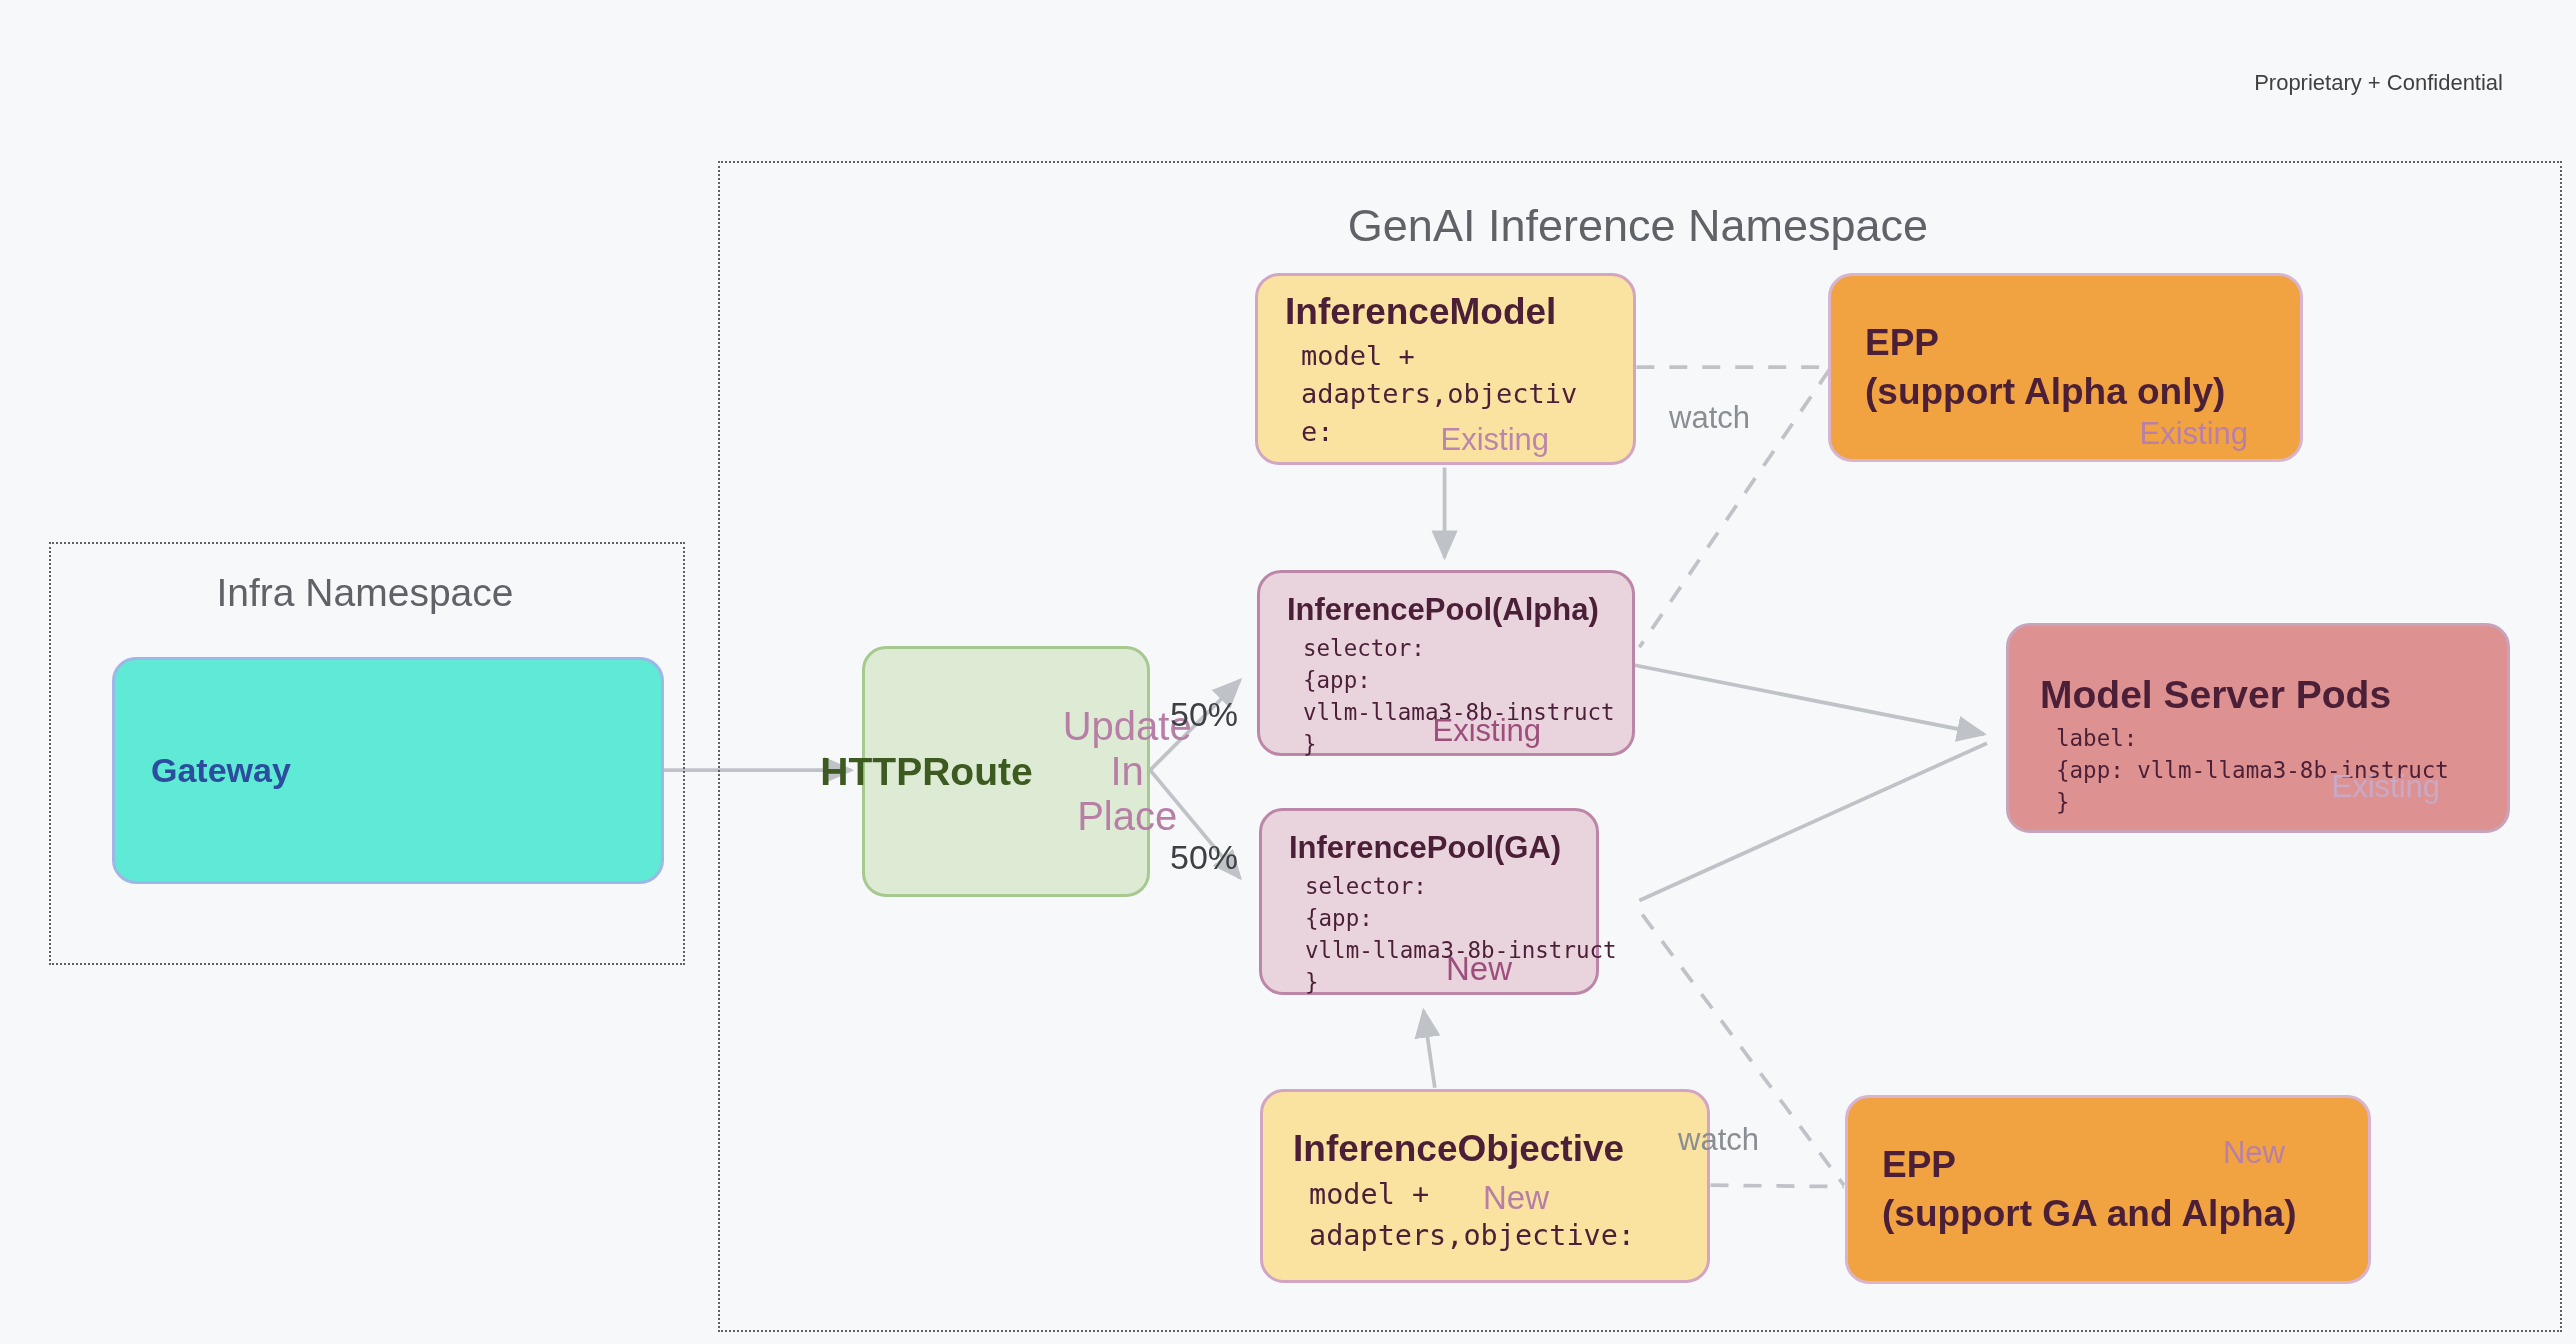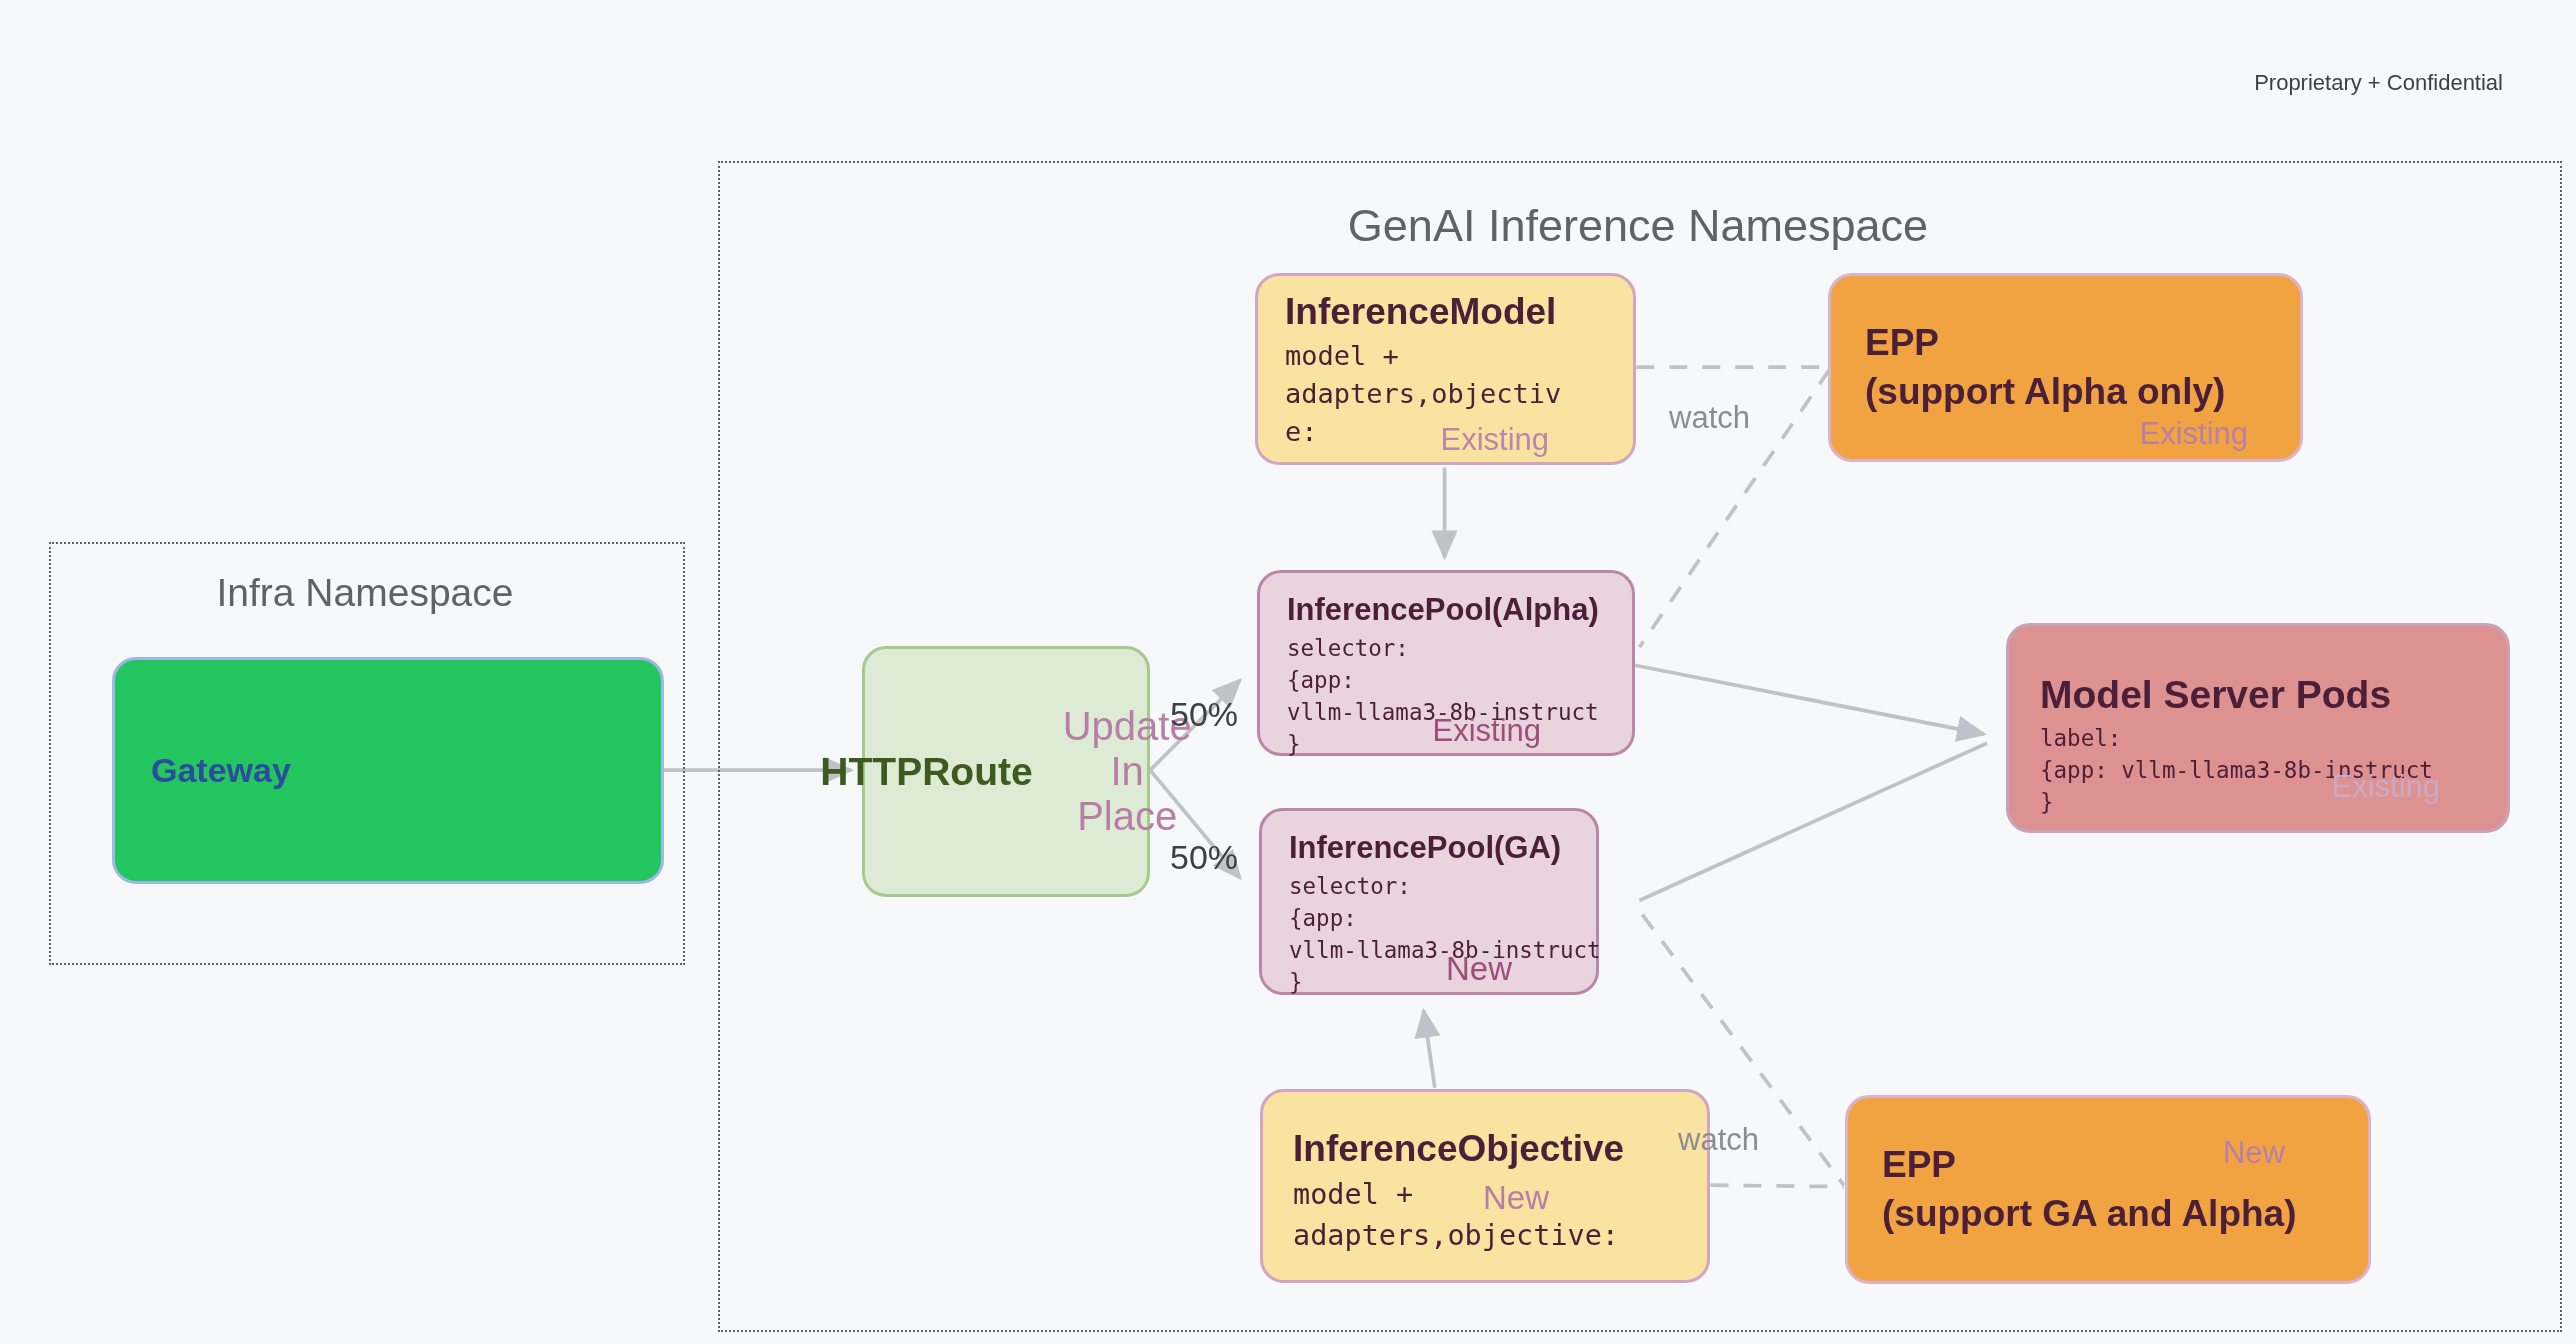--- a/index.html
+++ b/index.html
@@ -29,27 +29,28 @@
   .node {
     position: absolute;
     border-radius: 24px;
     box-sizing: border-box;
   }
   .node .title { font-weight: 700; white-space: pre-line; }
   .node .code {
     font-family: "DejaVu Sans Mono", monospace;
     white-space: pre;
     font-weight: 400;
+    margin-left: 16px;
   }
   .status { position: absolute; font-weight: 400; white-space: nowrap; }
 
   
   .gateway {
     left: 112px; top: 657px; width: 552px; height: 227px;
-    background: #22c55e; border: 3px solid #9EB6E8;
+    background: #5eead4; border: 3px solid #9EB6E8;
     display: flex; align-items: center;
   }
   .gateway .title { color: #2C4D9E; font-size: 34px; padding-left: 36px; }
 
   
   .httproute {
     left: 862px; top: 646px; width: 288px; height: 251px;
     background: #DDEBD4; border: 3px solid #A6C98F;
     display: flex; align-items: center; justify-content: center;
     gap: 30px; text-align: center;

